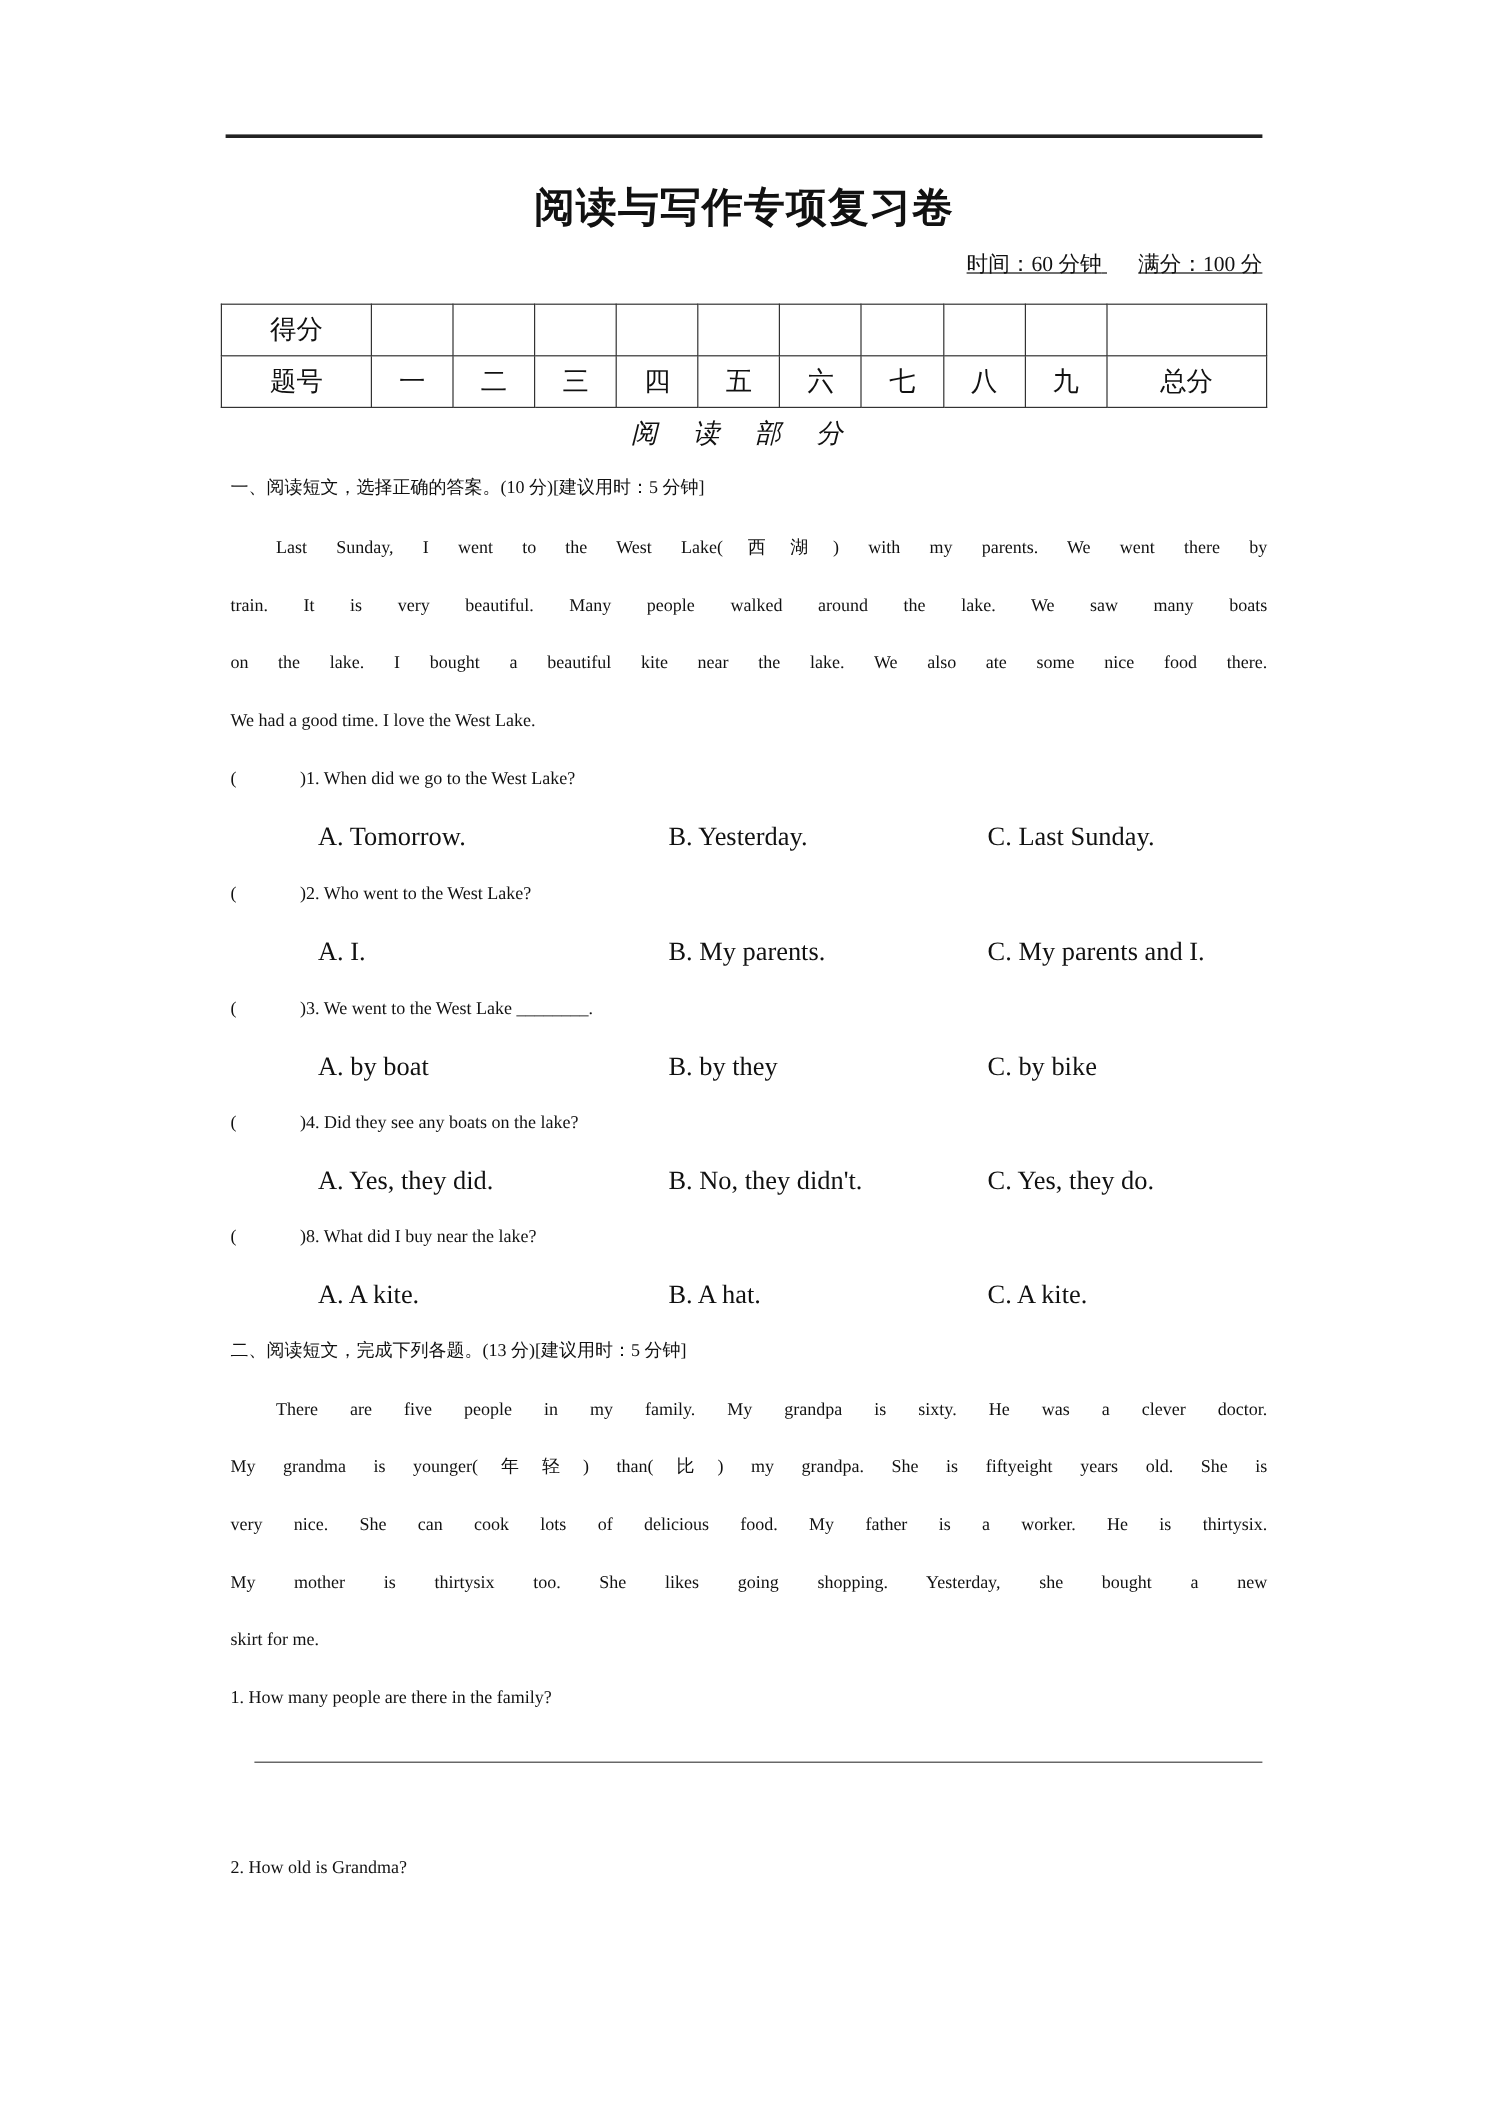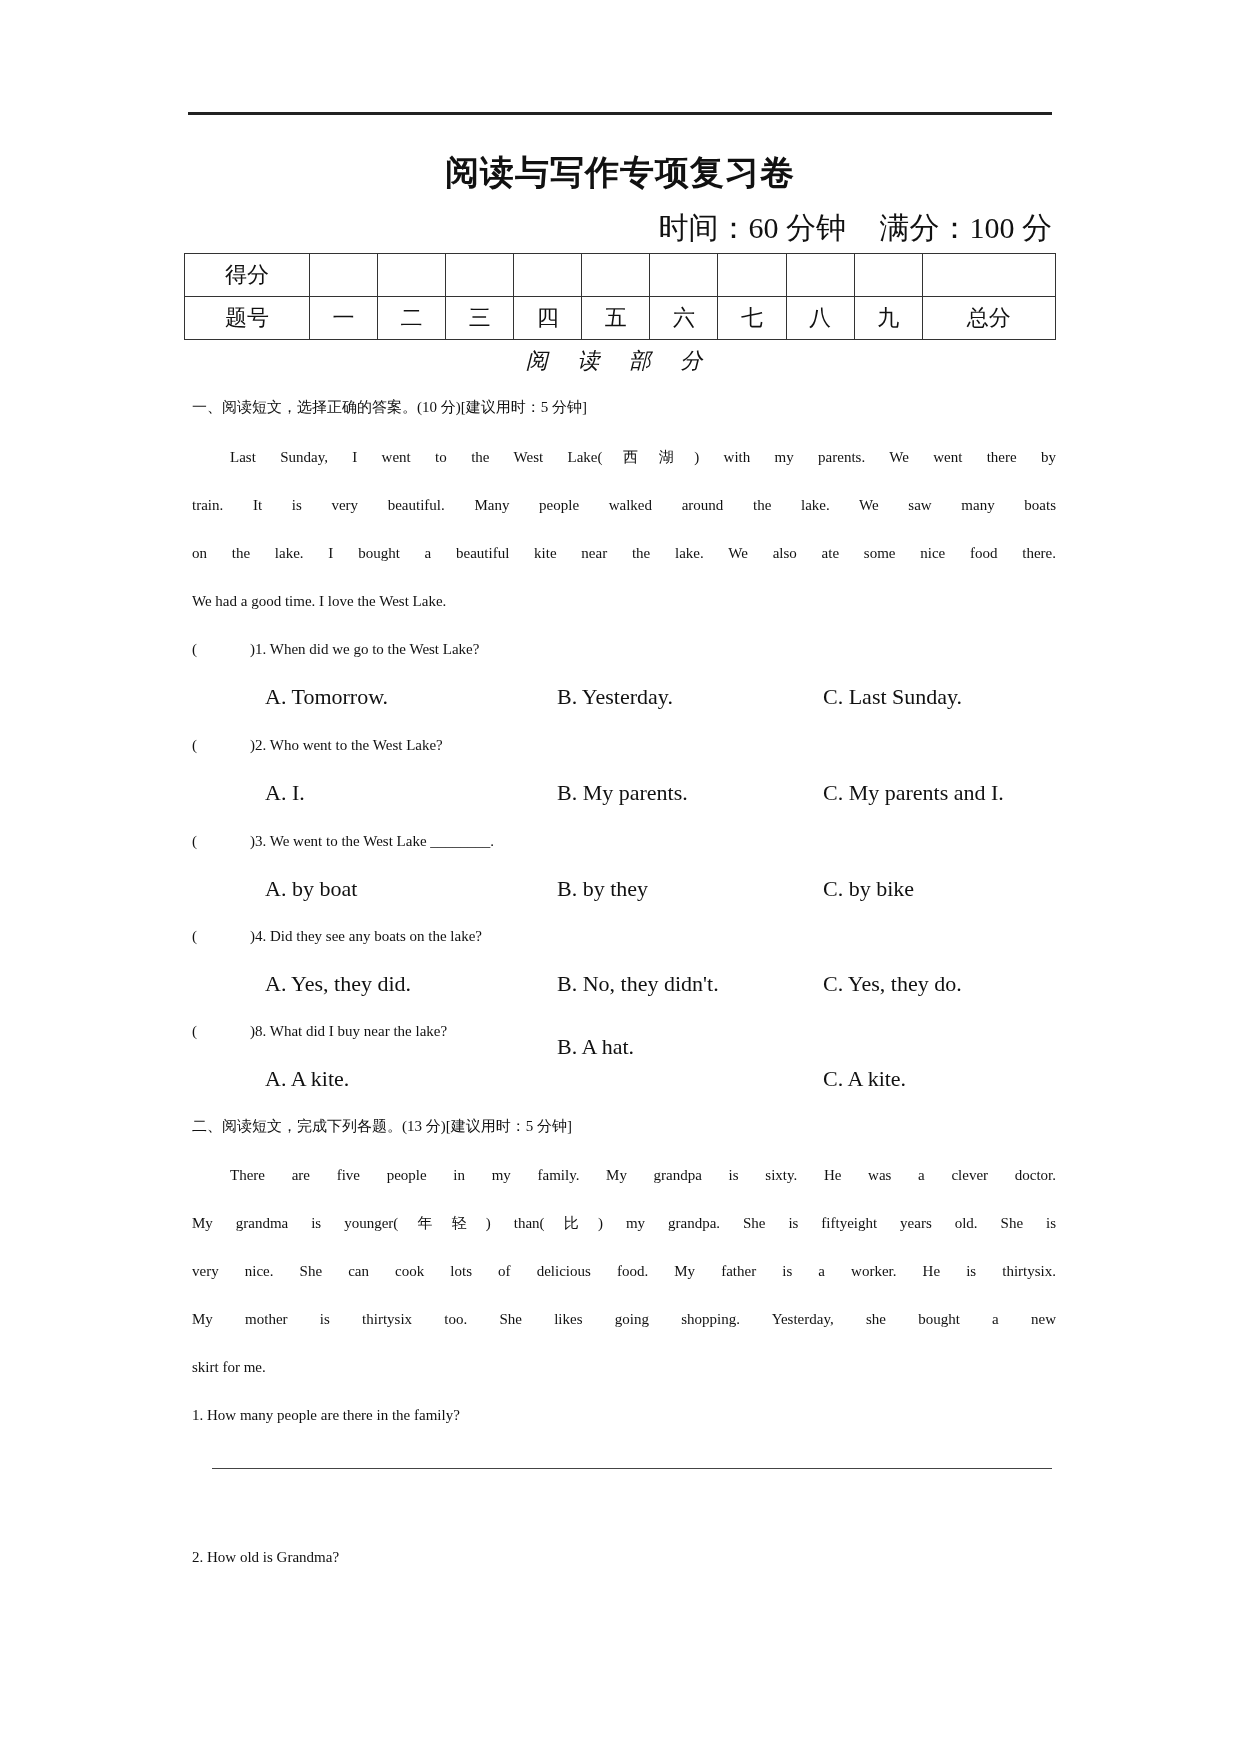--- a/index.html
+++ b/index.html
@@ -2,21 +2,21 @@
 <html><head>
 <meta charset="utf-8">
 <style>
   html, body { margin:0; padding:0; background:#ffffff; }
   body { width:1241px; height:1754px; position:relative; overflow:hidden;
          font-family:"Liberation Serif","DejaVu Serif",serif; color:#111; }
   .abs { position:absolute; }
   .top-rule { left:188px; top:112px; width:864px; height:3px; background:#222; }
   .title { left:188px; width:864px; top:150px; text-align:center; font-size:34px; font-weight:bold;
            font-family:"DejaVu Sans","Liberation Sans",sans-serif; letter-spacing:1px; }
-  .meta { right:189px; top:208px; font-size:30px; }
+  .meta { right:189px; top:208px; font-size:18px;text-decoration:underline; }
   .meta span { margin-left:26px; }
   table.score { position:absolute; left:184px; top:253px; width:872px; border-collapse:collapse; font-size:22px; }
   table.score td { border:1.5px solid #333; height:42px; text-align:center; padding:0; }
   table.score td.first { width:124px; }
   .part { left:188px; width:864px; top:346px; text-align:center; font-size:22px; letter-spacing:12px;font-style:italic; }
   .line { left:192px; width:864px; font-size:15px; line-height:30px; white-space:nowrap; }
   .just { text-align:justify; text-align-last:justify; }
   .indent { text-indent:38px; }
   .q .paren { display:inline-block; width:58px; }
   .opt { font-size:22px; line-height:30px; white-space:nowrap; }
@@ -96,21 +96,21 @@
   <span class="paren">(</span><span>)4. Did they see any boats on the lake?</span>
 </div>
 <div class="abs opt" style="top:969px;left:265px">A. Yes, they did.</div>
 <div class="abs opt" style="top:969px;left:557px">B. No, they didn't.</div>
 <div class="abs opt" style="top:969px;left:823px">C. Yes, they do.</div>
 
 <div class="abs line q" style="top:1016px">
   <span class="paren">(</span><span>)8. What did I buy near the lake?</span>
 </div>
 <div class="abs opt" style="top:1064px;left:265px">A. A kite.</div>
-<div class="abs opt" style="top:1032px;left:557px">B. A hat.</div>
+<div class="abs opt" style="top:1064px;left:557px">B. A hat.</div>
 <div class="abs opt" style="top:1064px;left:823px">C. A kite.</div>
 
 <div class="abs line" style="top:1111px">二、阅读短文，完成下列各题。(13 分)[建议用时：5 分钟]</div>
 <div class="abs line just indent" style="top:1160px">There are five people in my family. My grandpa is sixty. He was a clever doctor.</div>
 <div class="abs line just" style="top:1208px">My grandma is younger(年轻) than(比) my grandpa. She is fiftyeight years old. She is</div>
 <div class="abs line just" style="top:1256px">very nice. She can cook lots of delicious food. My father is a worker. He is thirtysix.</div>
 <div class="abs line just" style="top:1304px">My mother is thirtysix too. She likes going shopping. Yesterday, she bought a new</div>
 <div class="abs line" style="top:1352px">skirt for me.</div>
 
 <div class="abs line" style="top:1400px">1. How many people are there in the family?</div>

